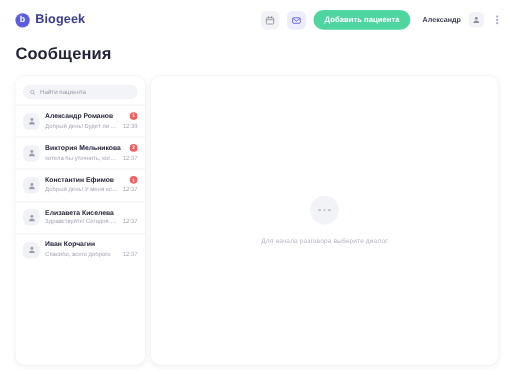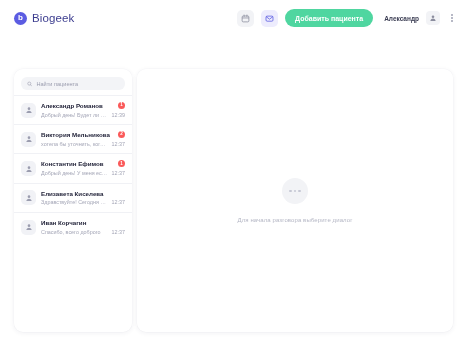--- a/index.html
+++ b/index.html
@@ -49,21 +49,21 @@
     flex: 0 0 auto;
   }
   .brand-mark span {
     color: #ffffff;
     font-size: 8px;
     font-weight: bold;
     line-height: 1;
   }
   .brand-name {
     font-size: 11.5px;
-    font-weight: normal;
+    font-weight: bold;
     color: #3c3d8f;
     letter-spacing: .1px;
   }
 
   .topbar-right {
     margin-left: auto;
     display: flex;
     align-items: center;
     gap: 7px;
   }
@@ -330,20 +330,21 @@
 
       <div class="kebab">
         <i></i>
         <i></i>
         <i></i>
       </div>
 
     </div>
   </div>
 
+  <div class="page-title">Сообщения</div>
 
   <div class="conv-panel">
 
     <div class="search-wrap">
       <svg width="6" height="6" viewBox="0 0 16 16">
         <circle cx="6.8" cy="6.8" r="4.6" fill="none" stroke="#9a9cae" stroke-width="1.7"></circle>
         <line x1="10.3" y1="10.3" x2="14.2" y2="14.2" stroke="#9a9cae" stroke-width="1.7" stroke-linecap="round"></line>
       </svg>
       <input class="search-input" type="text" placeholder="Найти пациента" style="">
     </div>

